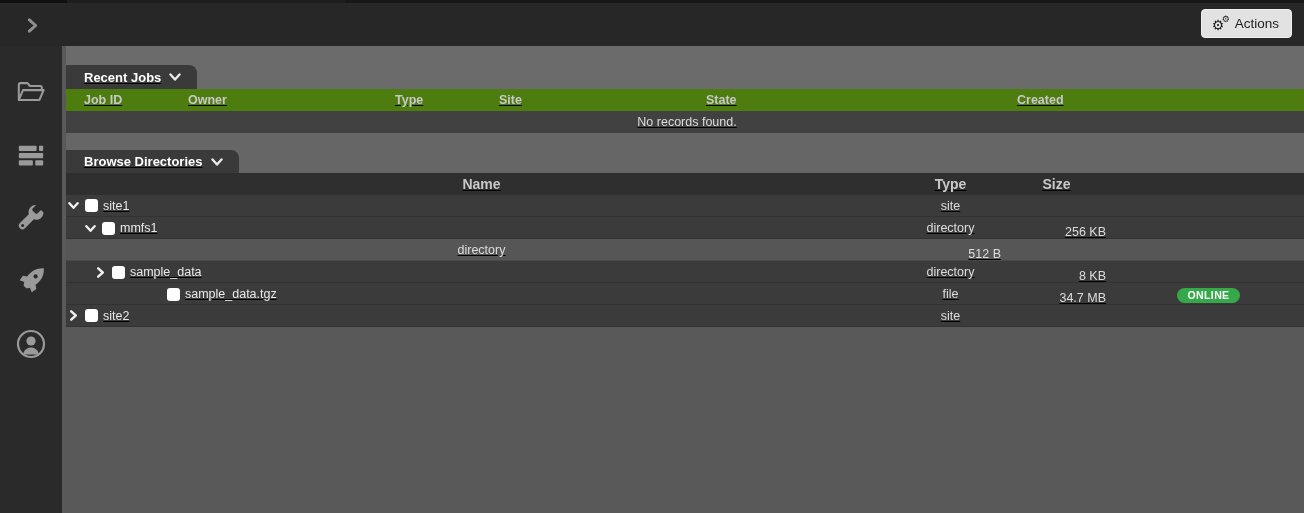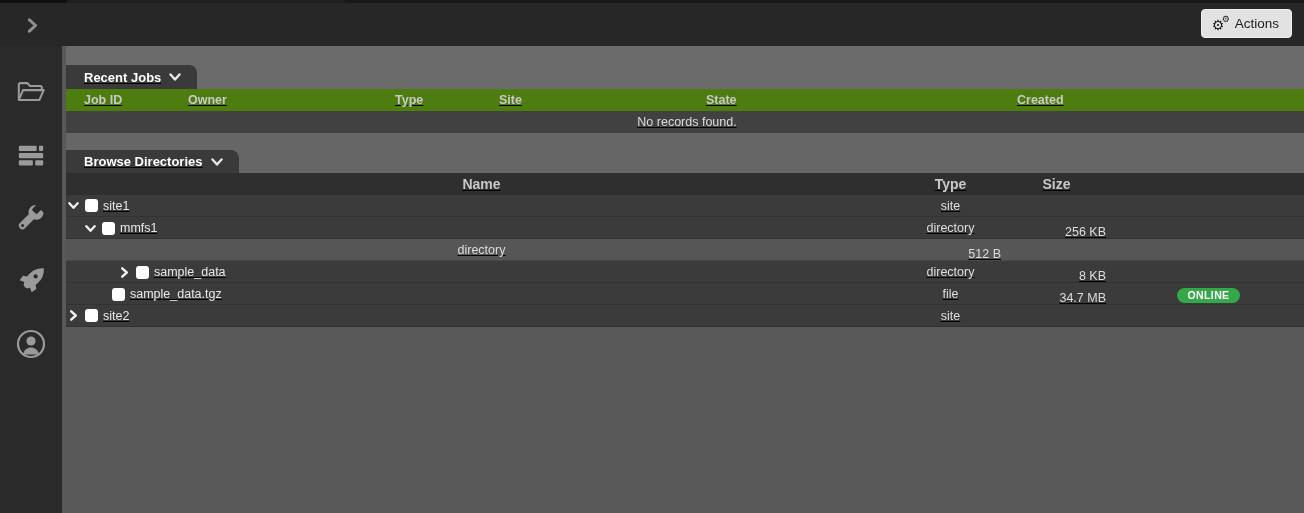--- a/index.html
+++ b/index.html
@@ -215,35 +215,35 @@
             <div class="cell-type">directory</div>
             <div class="cell-size">256 KB</div>
             <div class="cell-status"></div>
           </div>
           <div class="tree-grid trow selected">
             <div class="cell-type">directory</div>
             <div class="cell-size">512 B</div>
             <div class="cell-status"></div>
           </div>
           <div class="tree-grid trow">
-            <div class="cell-name" style="padding-left: 52px;">
+            <div class="cell-name" style="padding-left: 28px;">
               <span class="chev-slot">
                 <svg width="11" height="11" viewBox="0 0 12 12">
                   <path d="M3.5 1.5 L8.5 6 L3.5 10.5" fill="none" stroke="currentColor" stroke-width="2.6" stroke-linecap="round" stroke-linejoin="round"></path>
                 </svg>
               </span>
               <span class="cbx"></span>
               <span>sample_data</span>
             </div>
             <div class="cell-type">directory</div>
             <div class="cell-size">8 KB</div>
             <div class="cell-status"></div>
           </div>
           <div class="tree-grid trow">
-            <div class="cell-name" style="padding-left: 28px;">
+            <div class="cell-name" style="padding-left: 83px;">
               <span class="chev-slot"></span>
               <span class="cbx"></span>
               <span>sample_data.tgz</span>
             </div>
             <div class="cell-type">file</div>
             <div class="cell-size">34.7 MB</div>
             <div class="cell-status"><span class="badge" style="background: rgb(53, 168, 74); color: rgb(255, 255, 255);">ONLINE</span></div>
           </div>
           <div class="tree-grid trow">
             <div class="cell-name" style="padding-left: 1px;">

